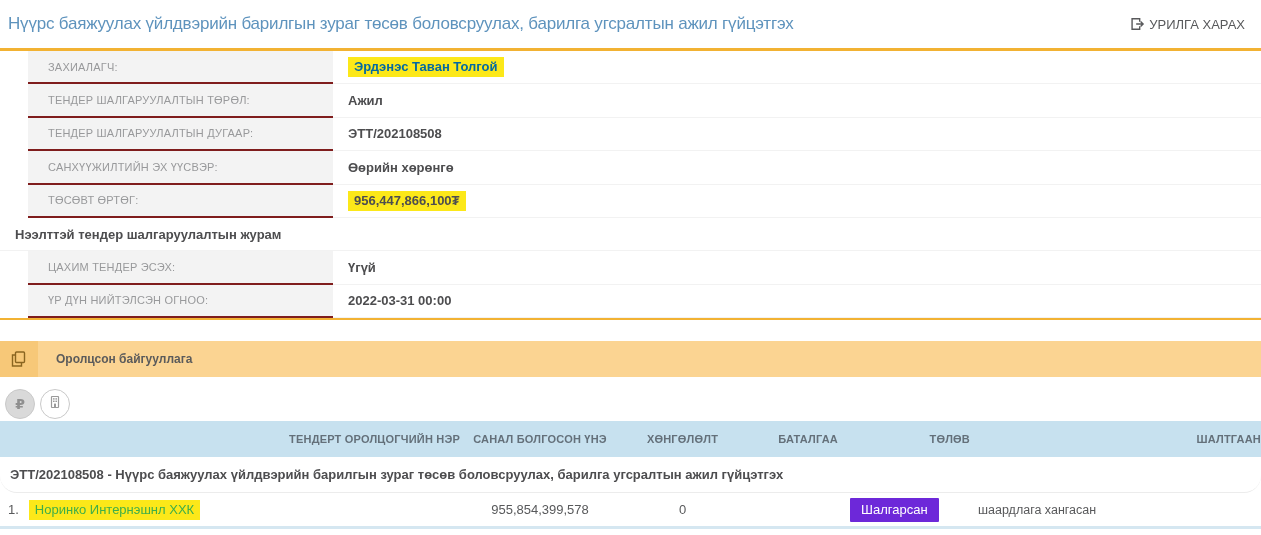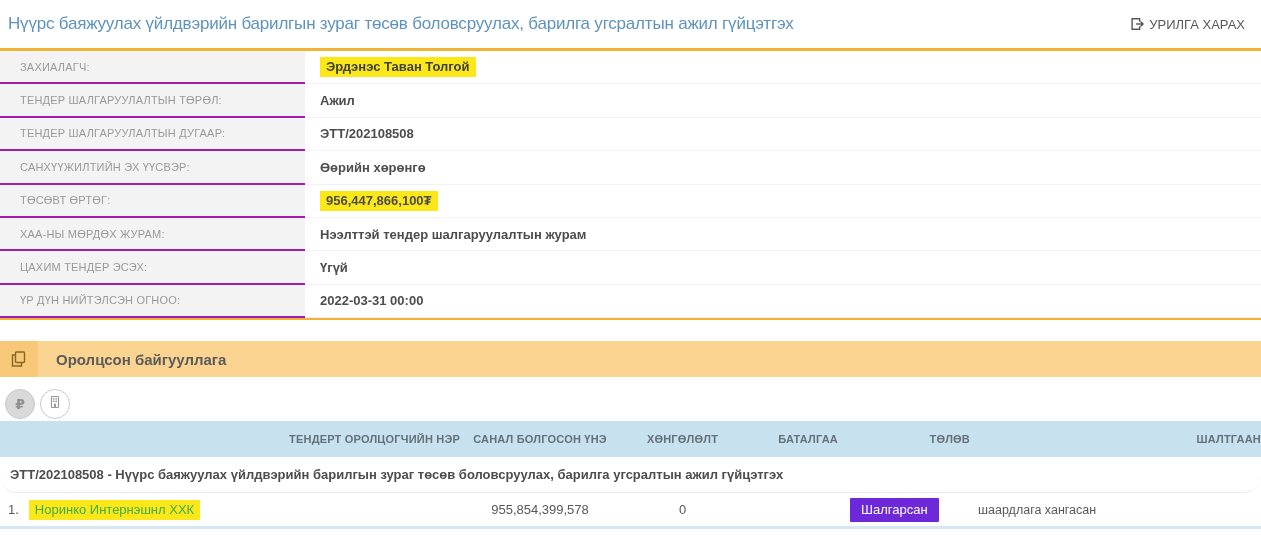--- a/index.html
+++ b/index.html
@@ -13,35 +13,35 @@
   .tender-title { color:#5e93bd; font-size:17px; font-weight:400; letter-spacing:-0.2px; }
   .invite-link { display:flex; align-items:center; gap:4px; color:#58595b; font-size:13px;
     cursor:pointer; white-space:nowrap; }
   .invite-link svg { display:block; }
   .rule-orange { height:3px; background:#f2b233; width:100%; }
   .rule-orange.thin { height:2px; }
 
   
   .details { width:100%; }
   .d-row { display:flex; height:33.4px; align-items:stretch; }
-  .d-label { width:305px; background:#f3f3f3; border-bottom:2px solid #a21caf;
+  .d-label { width:305px; background:#f3f3f3; border-bottom:2px solid #7f1d1d;
     display:flex; align-items:center; padding-left:20px;
-    color:#98999b; font-size:11px; letter-spacing:0.2px; }
+    color:#98999b; font-size:11px; letter-spacing:0.2px;margin-left:28px; }
   .d-value { flex:1; display:flex; align-items:center; padding-left:15px;
     border-bottom:1px solid #f2f2f2; color:#4d4d4f; font-size:13px; font-weight:bold; }
   .hl { background:#fce819; padding:2px 6px 3px 6px; }
-  .link-blue { color:#404040; }
+  .link-blue { color:#0369a1; }
   .link-green { color:#3fae49; }
 
   
   .section-bar { margin-top:21px; height:36px; background:#fbd492;
     display:flex; align-items:center; }
   .section-icon-box { width:38px; height:36px; background:#f7c878;
     display:flex; align-items:center; justify-content:center; }
-  .section-title { padding-left:18px; color:#5b5b5b; font-size:15px; font-weight:bold; }
+  .section-title { padding-left:18px; color:#5b5b5b; font-size:12px; font-weight:bold; }
 
   
   .toolbar { display:flex; gap:5px; margin:12px 0 2px 5px; }
   .circle-btn { width:30px; height:30px; border-radius:50%; display:flex;
     align-items:center; justify-content:center; cursor:pointer; }
   .circle-btn.gray { background:#d9d9d9; border:1px solid #c9c9c9;
     color:#8f8f8f; font-size:14px; font-weight:bold; font-family:"DejaVu Sans",sans-serif; }
   .circle-btn.white { background:#fff; border:1px solid #c9c9c9; }
 
   
@@ -105,21 +105,20 @@
       <div class="d-label">САНХҮҮЖИЛТИЙН ЭХ ҮҮСВЭР:</div>
       <div class="d-value">Өөрийн хөрөнгө</div>
     </div>
     <div class="d-row">
       <div class="d-label">ТӨСӨВТ ӨРТӨГ:</div>
       <div class="d-value">
         <span class="hl">956,447,866,100₮</span>
       </div>
     </div>
     <div class="d-row">
-      <div class="d-label">ХАА-НЫ МӨРДӨХ ЖУРАМ:</div>
       <div class="d-value">Нээлттэй тендер шалгаруулалтын журам</div>
     </div>
     <div class="d-row">
       <div class="d-label">ЦАХИМ ТЕНДЕР ЭСЭХ:</div>
       <div class="d-value">Үгүй</div>
     </div>
     <div class="d-row">
       <div class="d-label">ҮР ДҮН НИЙТЭЛСЭН ОГНОО:</div>
       <div class="d-value">2022-03-31 00:00</div>
     </div>

